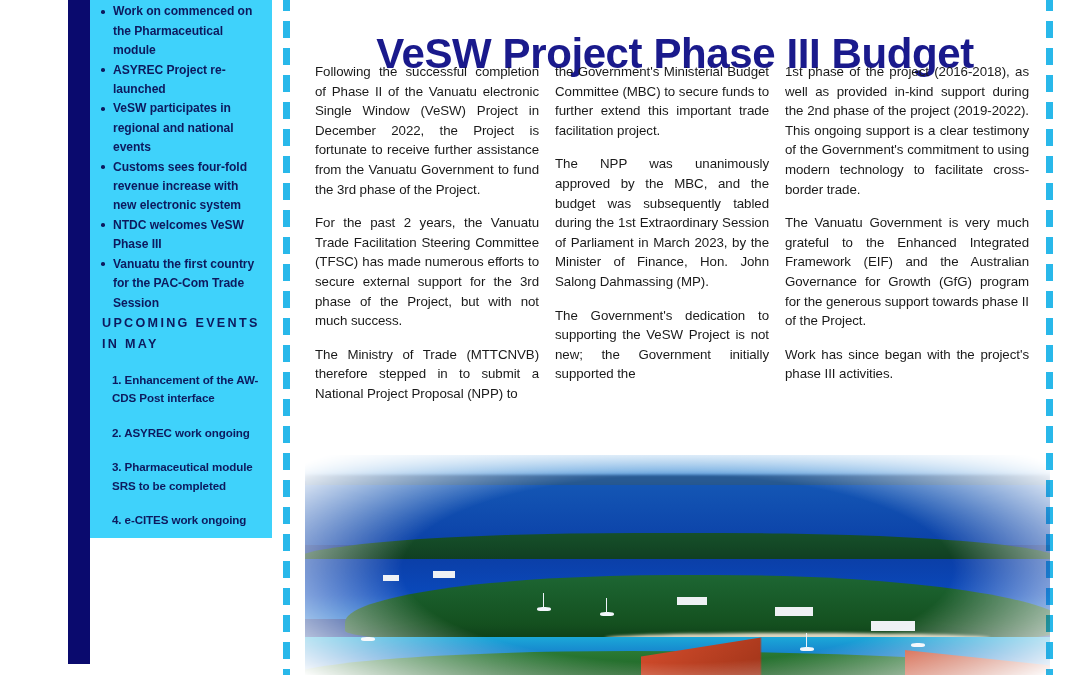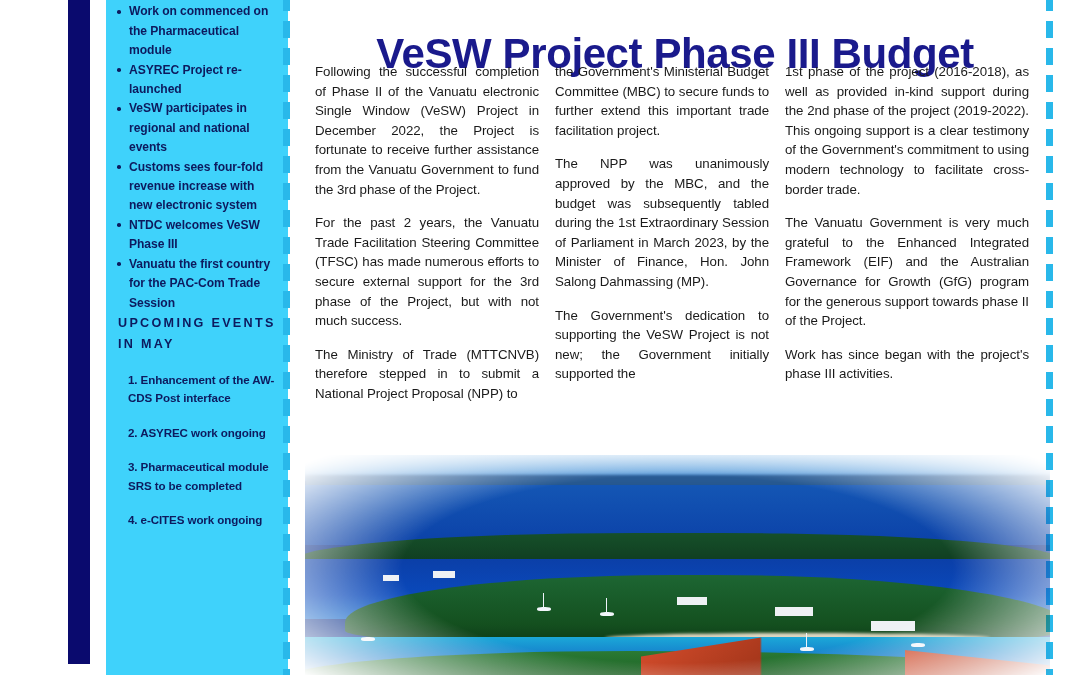--- a/index.html
+++ b/index.html
@@ -12,21 +12,21 @@
   .page{position:absolute;inset:0;background:#fff;}
 
   
   .navy-spine{
     position:absolute;left:68px;top:0;width:22px;height:664px;
     background:#0a0a6e;
   }
 
   
   .sidebar{
-    position:absolute;left:106px;top:0;width:182px;height:675px;
+    position:absolute;left:90px;top:0;width:182px;height:538px;
     background:#3fd2fb;
     box-sizing:border-box;
     padding:0 8px 0 6px;
     overflow:hidden;
   }
   .bullet-list{
     list-style:none;margin:0;padding:0;
     margin-top:-17px;
   }
   .bullet-list li{

